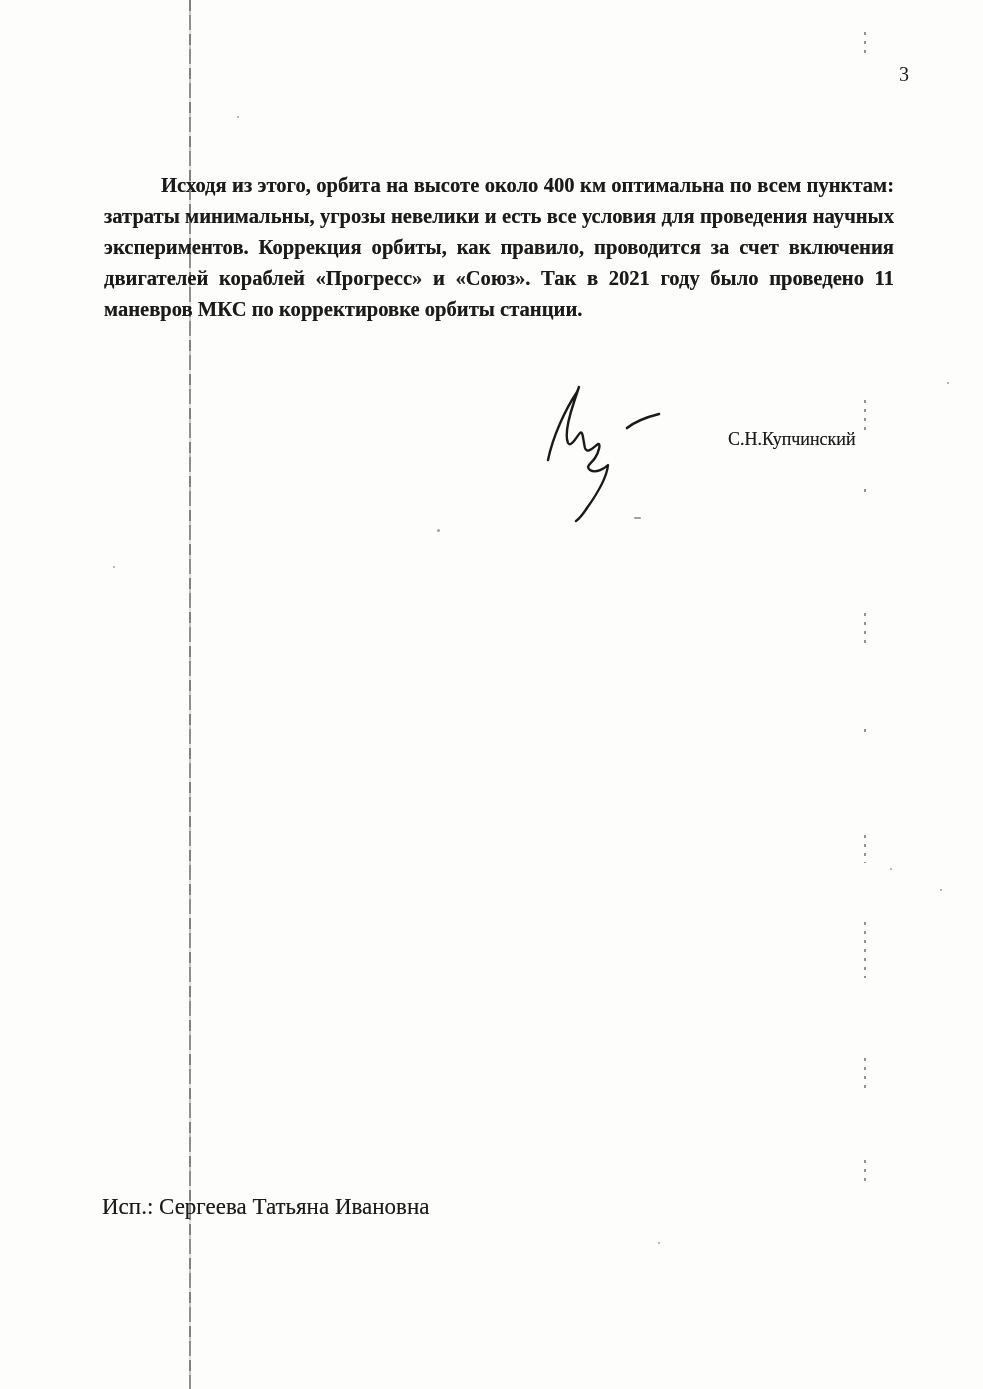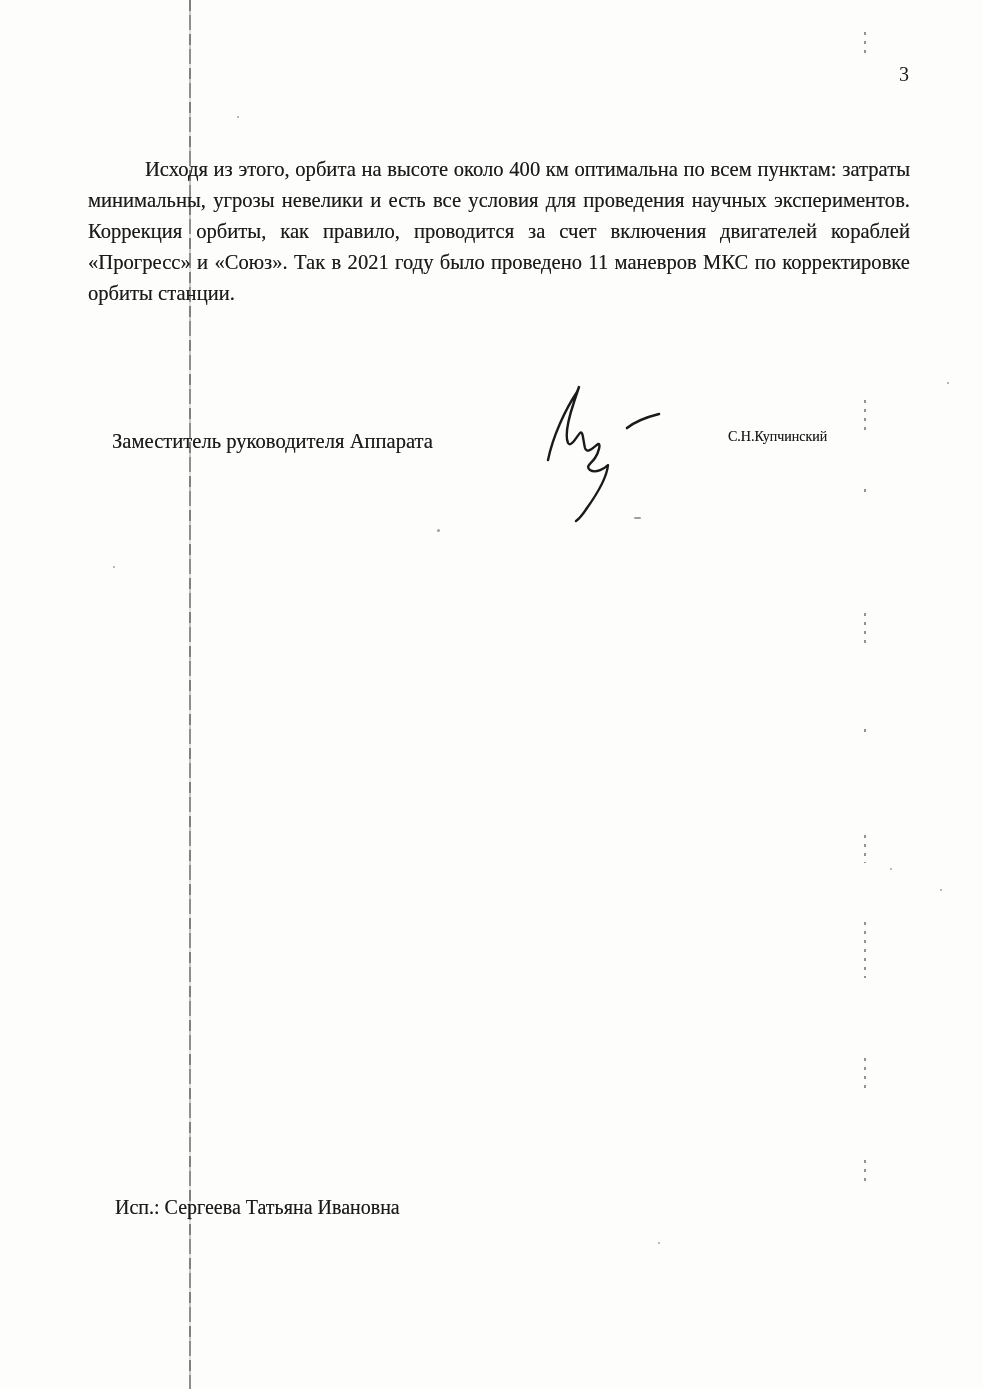--- a/index.html
+++ b/index.html
@@ -49,52 +49,53 @@
     position: absolute;
     left: 88px;
     top: 154px;
     width: 822px;
     font-size: 20.6px;
     line-height: 31px;
     text-align: justify;
     text-shadow: 0 0 0.5px rgba(20,20,20,0.55);
   }
   .body-text p {
-    margin: 0;
+    margin: 16px;
     text-indent: 57px;
+    font-weight: bold;
   }
   .sign-title {
     position: absolute;
     left: 112px;
     top: 430px;
     font-size: 20.6px;
     white-space: nowrap;
     text-shadow: 0 0 0.5px rgba(20,20,20,0.55);
   }
   .sign-name {
     position: absolute;
     left: 728px;
     top: 429px;
-    font-size: 14px;
+    font-size: 18px;
     white-space: nowrap;
     text-shadow: 0 0 0.5px rgba(20,20,20,0.55);
     text-align: right;
   }
   .signature-svg {
     position: absolute;
     left: 535px;
     top: 372px;
     width: 140px;
     height: 155px;
   }
   .footer-block {
     position: absolute;
-    left: 115px;
+    left: 102px;
     top: 1194px;
-    font-size: 20px;
+    font-size: 23px;
     line-height: 26px;
     text-shadow: 0 0 0.4px rgba(20,20,20,0.5);
     font-family: Liberation Serif, serif;
   }
   .footer-block div { white-space: nowrap; }
   .speck {
     position: absolute;
     background: #6f6f6f;
     border-radius: 50%;
     opacity: 0.65;
@@ -118,21 +119,20 @@
   <div class="crease-right-seg" style="top:922px;height:56px;"></div>
   <div class="crease-right-seg" style="top:1058px;height:36px;"></div>
   <div class="crease-right-seg" style="top:1160px;height:26px;"></div>
 
   <div class="page-number">3</div>
 
   <div class="body-text">
     <p>Исходя из этого, орбита на высоте около 400 км оптимальна по всем пунктам: затраты минимальны, угрозы невелики и есть все условия для проведения научных экспериментов. Коррекция орбиты, как правило, проводится за счет включения двигателей кораблей «Прогресс» и «Союз». Так в 2021 году было проведено 11 маневров МКС по корректировке орбиты станции.</p>
   </div>
 
-  <div class="sign-title">Заместитель руководителя Аппарата</div>
 
   <svg class="signature-svg" viewBox="0 0 140 155" fill="none" stroke="#1a1a1a" stroke-linecap="round" stroke-linejoin="round">
     <path stroke-width="2.4" d="M13,88
       C18,64 30,38 42,20 L44,15 L39,30
       C33,48 30,64 33,71
       C36,76 42,64 45,61
       C48,58 48,68 50,76
       C52,83 60,74 63,72
       C66,71 64,80 60,86
       C56,92 50,94 55,98

